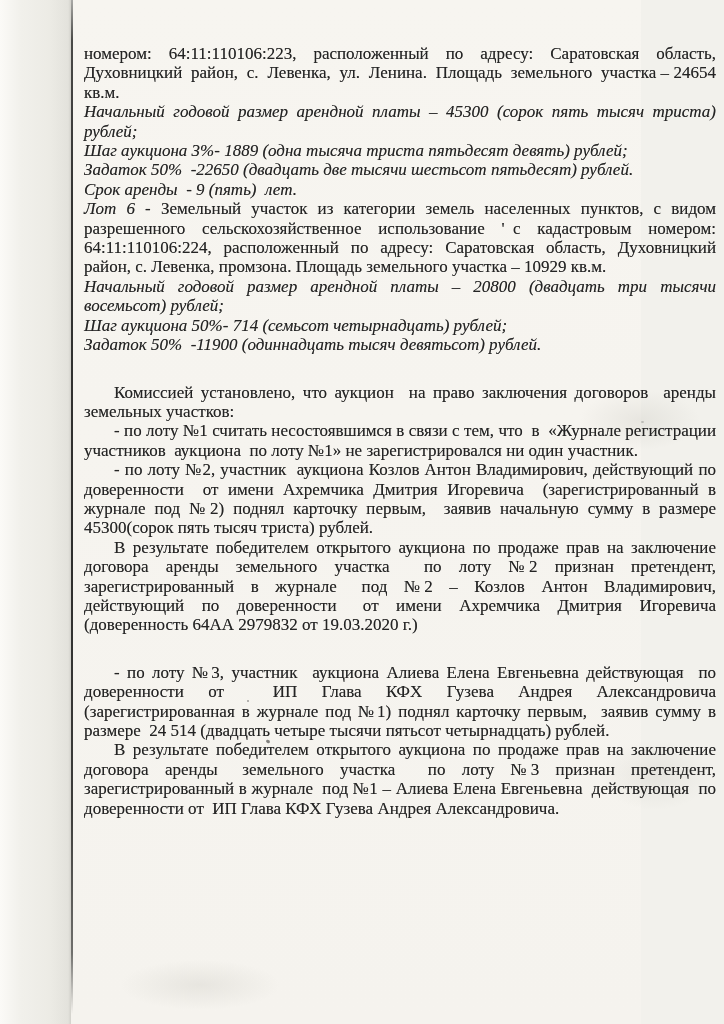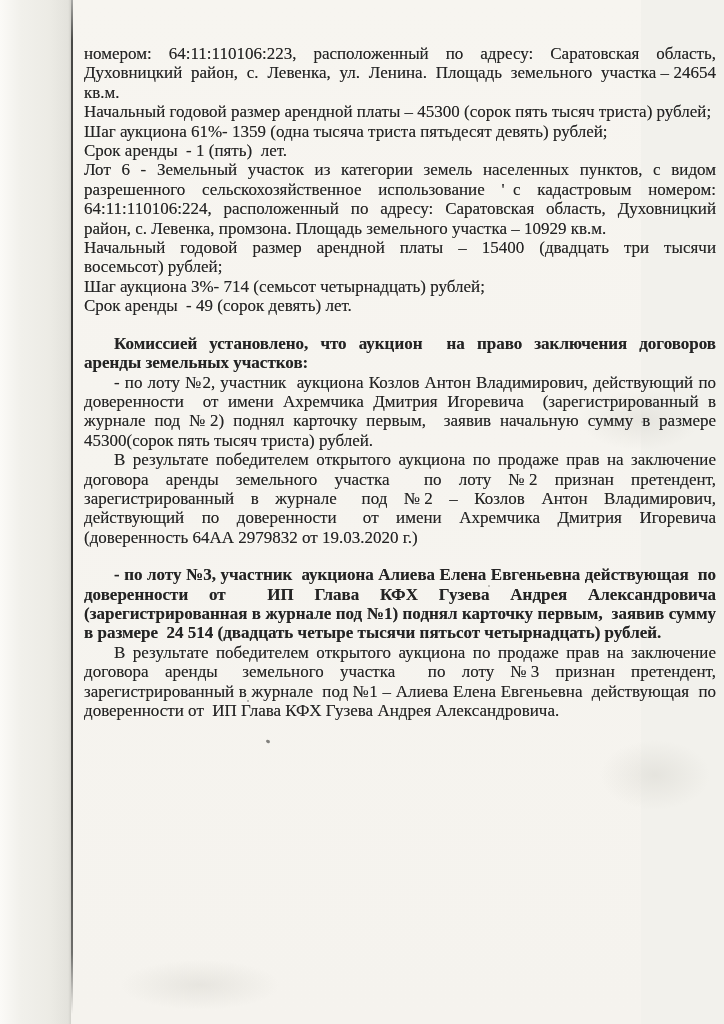--- a/index.html
+++ b/index.html
@@ -23,23 +23,23 @@
     background: linear-gradient(180deg,
       #a9a9a6 0%, #4a4a48 4%, #343433 20%, #2e2e2d 55%,
       #3d3d3b 80%, #6f6f6c 94%, rgba(140,140,136,0) 100%);
   }
   .content {
     position: absolute; left: 84px; top: 44px; width: 632px;
     font-size: 17px; line-height: 19.4px; color: #242424;
     text-shadow: 0 0 0.5px rgba(45,45,45,0.5);
   }
   .j { margin: 0; text-align: justify; white-space: pre-wrap; }
-  .i { }
+  .i { font-style: italic; }
   .ind { text-indent: 30px; }
-  .gap { margin-top: 18px; font-weight: bold; }
+  .gap { margin-top: 28px; }
   
   .speck { position: absolute; border-radius: 50%; background: #5a5a57; }
   .speck.s1 { left: 266px; top: 740px; width: 4px; height: 3px; opacity: .75; transform: rotate(20deg); }
   .speck.s2 { left: 247px; top: 700px; width: 2px; height: 2px; opacity: .55; }
   .speck.s3 { left: 172px; top: 398px; width: 2px; height: 2px; opacity: .4; }
   .speck.s4 { left: 641px; top: 421px; width: 3px; height: 2px; opacity: .3; }
   .speck.s5 { left: 488px; top: 585px; width: 2px; height: 2px; opacity: .45; }
   .blotch {
     position: absolute; border-radius: 50%; pointer-events: none;
     background: radial-gradient(closest-side, rgba(190,188,180,0.25), rgba(190,188,180,0));
@@ -58,30 +58,32 @@
 
   <div class="blotch b1"></div>
   <div class="blotch b2"></div>
   <div class="blotch b3"></div>
 
   <div class="content">
 
     <p class="j">номером:  64:11:110106:223,  расположенный  по  адресу:  Саратовская  область, Духовницкий  район,  с.  Левенка,  ул.  Ленина.  Площадь  земельного  участка – 24654 кв.м.</p>
 
     <p class="j i">Начальный годовой размер арендной платы – 45300 (сорок пять тысяч триста) рублей;</p>
-    <p class="j i">Шаг аукциона 61%- 1359 (одна тысяча триста пятьдесят девять) рублей;</p>
-    <p class="j i">Срок аренды  - 1 (пять)  лет.</p>
+    <p class="j i">Шаг аукциона 3%- 1889 (одна тысяча триста пятьдесят девять) рублей;</p>
+    <p class="j i">Задаток 50%  -22650 (двадцать две тысячи шестьсот пятьдесят) рублей.</p>
+    <p class="j i">Срок аренды  - 9 (пять)  лет.</p>
 
     <p class="j"><span class="i">Лот 6</span><span> - Земельный участок из категории земель населенных пунктов, с видом разрешенного  сельскохозяйственное  использование  ' с  кадастровым  номером: 64:11:110106:224,  расположенный  по  адресу:  Саратовская  область,  Духовницкий район, с. Левенка, промзона. Площадь земельного участка – 10929 кв.м.</span></p>
 
-    <p class="j i">Начальный  годовой  размер  арендной  платы  –  15400  (двадцать  три  тысячи восемьсот) рублей;</p>
-    <p class="j i">Шаг аукциона 3%- 714 (семьсот четырнадцать) рублей;</p>
-    <p class="j i">Срок аренды  - 49 (сорок девять) лет.</p>
+    <p class="j i">Начальный  годовой  размер  арендной  платы  –  20800  (двадцать  три  тысячи восемьсот) рублей;</p>
+    <p class="j i">Шаг аукциона 50%- 714 (семьсот четырнадцать) рублей;</p>
+    <p class="j i">Задаток 50%  -11900 (одиннадцать тысяч девятьсот) рублей.</p>
 
     <p class="j ind gap">Комиссией установлено, что аукцион  на право заключения договоров  аренды земельных участков:</p>
+    <p class="j ind">- по лоту №1 считать несостоявшимся в связи с тем, что  в  «Журнале регистрации участников  аукциона  по лоту №1» не зарегистрировался ни один участник.</p>
     <p class="j ind">- по лоту №2, участник  аукциона Козлов Антон Владимирович, действующий по доверенности  от имени Ахремчика Дмитрия Игоревича  (зарегистрированный в журнале под №2) поднял карточку первым,  заявив начальную сумму в размере 45300(сорок пять тысяч триста) рублей.</p>
     <p class="j ind">В результате победителем открытого аукциона по продаже прав на заключение договора  аренды  земельного  участка    по  лоту  №2  признан  претендент, зарегистрированный  в  журнале   под  №2  –  Козлов  Антон  Владимирович, действующий  по  доверенности   от  имени  Ахремчика  Дмитрия  Игоревича (доверенность 64АА 2979832 от 19.03.2020 г.)</p>
 
     <p class="j ind gap">- по лоту №3, участник  аукциона Алиева Елена Евгеньевна действующая  по доверенности   от      ИП   Глава   КФХ   Гузева   Андрея   Александровича (зарегистрированная в журнале под №1) поднял карточку первым,  заявив сумму в размере  24 514 (двадцать четыре тысячи пятьсот четырнадцать) рублей.</p>
     <p class="j ind">В результате победителем открытого аукциона по продаже прав на заключение договора  аренды   земельного  участка    по  лоту  №3  признан  претендент, зарегистрированный в журнале  под №1 – Алиева Елена Евгеньевна  действующая  по доверенности от  ИП Глава КФХ Гузева Андрея Александровича.</p>
 
   </div>
 
   <div class="speck s1"></div>
   <div class="speck s2"></div>

